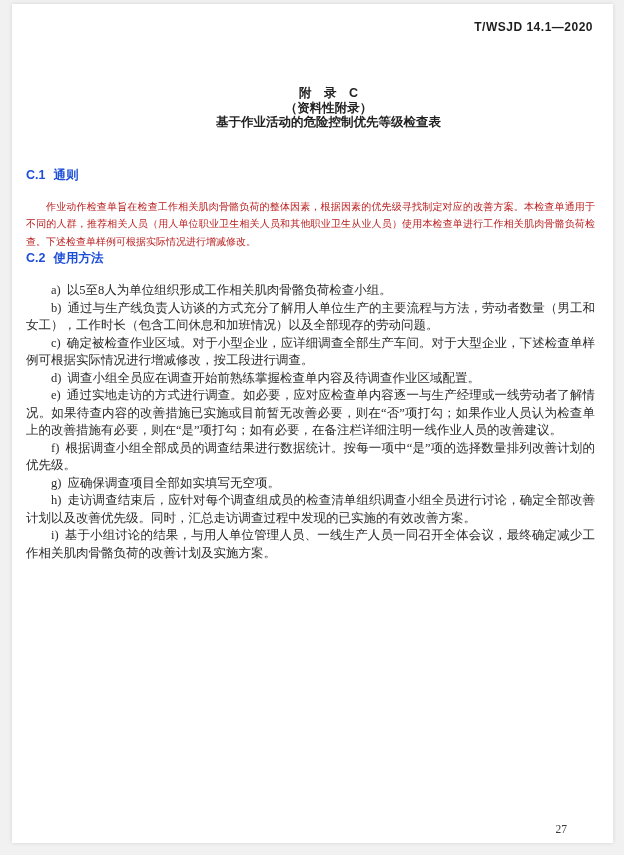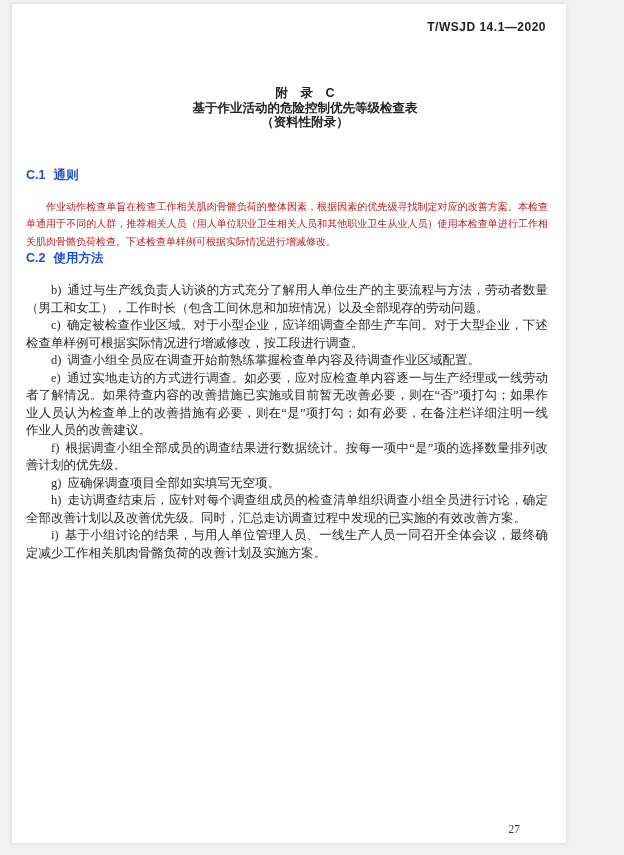--- a/index.html
+++ b/index.html
@@ -11,21 +11,21 @@
     height: 855px;
     background: #f1f1f2;
     font-family: "Liberation Serif", "DejaVu Serif", serif;
     color: #2b2b2b;
     overflow: hidden;
   }
   .page {
     position: absolute;
     left: 12px;
     top: 4px;
-    width: 554px;
+    width: 601px;
     height: 839px;
     background: #ffffff;
     box-shadow: 0 0 4px rgba(0,0,0,0.12);
     box-sizing: border-box;
   }
   .header-row {
     padding-top: 13px;
     padding-right: 20px;
     text-align: right;
   }
@@ -92,37 +92,38 @@
 <body>
 
 <div class="page">
 
   <div class="header-row">
     <span class="standard-code">T/WSJD 14.1—2020</span>
   </div>
 
   <div class="title-block">
     <div>附　录　C</div>
+    <div>（资料性附录）</div>
     <div>基于作业活动的危险控制优先等级检查表</div>
-    <div>（资料性附录）</div>
   </div>
 
   <div class="content">
 
     <div class="section-heading heading-c1">
       <span class="h-num">C.1</span><span>通则</span>
     </div>
 
     <p class="body-para">作业动作检查单旨在检查工作相关肌肉骨骼负荷的整体因素，根据因素的优先级寻找制定对应的改善方案。本检查单通用于不同的人群，推荐相关人员（用人单位职业卫生相关人员和其他职业卫生从业人员）使用本检查单进行工作相关肌肉骨骼负荷检查。下述检查单样例可根据实际情况进行增减修改。</p>
 
     <div class="section-heading heading-c2">
       <span class="h-num">C.2</span><span>使用方法</span>
     </div>
 
     <div class="items">
+      <p class="item"><span class="item-label">a)</span><span>以5至8人为单位组织形成工作相关肌肉骨骼负荷检查小组。</span></p>
       <p class="item"><span class="item-label">b)</span><span>通过与生产线负责人访谈的方式充分了解用人单位生产的主要流程与方法，劳动者数量（男工和女工），工作时长（包含工间休息和加班情况）以及全部现存的劳动问题。</span></p>
       <p class="item"><span class="item-label">c)</span><span>确定被检查作业区域。对于小型企业，应详细调查全部生产车间。对于大型企业，下述检查单样例可根据实际情况进行增减修改，按工段进行调查。</span></p>
       <p class="item"><span class="item-label">d)</span><span>调查小组全员应在调查开始前熟练掌握检查单内容及待调查作业区域配置。</span></p>
       <p class="item"><span class="item-label">e)</span><span>通过实地走访的方式进行调查。如必要，应对应检查单内容逐一与生产经理或一线劳动者了解情况。如果待查内容的改善措施已实施或目前暂无改善必要，则在“否”项打勾；如果作业人员认为检查单上的改善措施有必要，则在“是”项打勾；如有必要，在备注栏详细注明一线作业人员的改善建议。</span></p>
       <p class="item"><span class="item-label">f)</span><span>根据调查小组全部成员的调查结果进行数据统计。按每一项中“是”项的选择数量排列改善计划的优先级。</span></p>
       <p class="item"><span class="item-label">g)</span><span>应确保调查项目全部如实填写无空项。</span></p>
       <p class="item"><span class="item-label">h)</span><span>走访调查结束后，应针对每个调查组成员的检查清单组织调查小组全员进行讨论，确定全部改善计划以及改善优先级。同时，汇总走访调查过程中发现的已实施的有效改善方案。</span></p>
       <p class="item"><span class="item-label">i)</span><span>基于小组讨论的结果，与用人单位管理人员、一线生产人员一同召开全体会议，最终确定减少工作相关肌肉骨骼负荷的改善计划及实施方案。</span></p>
     </div>
 

